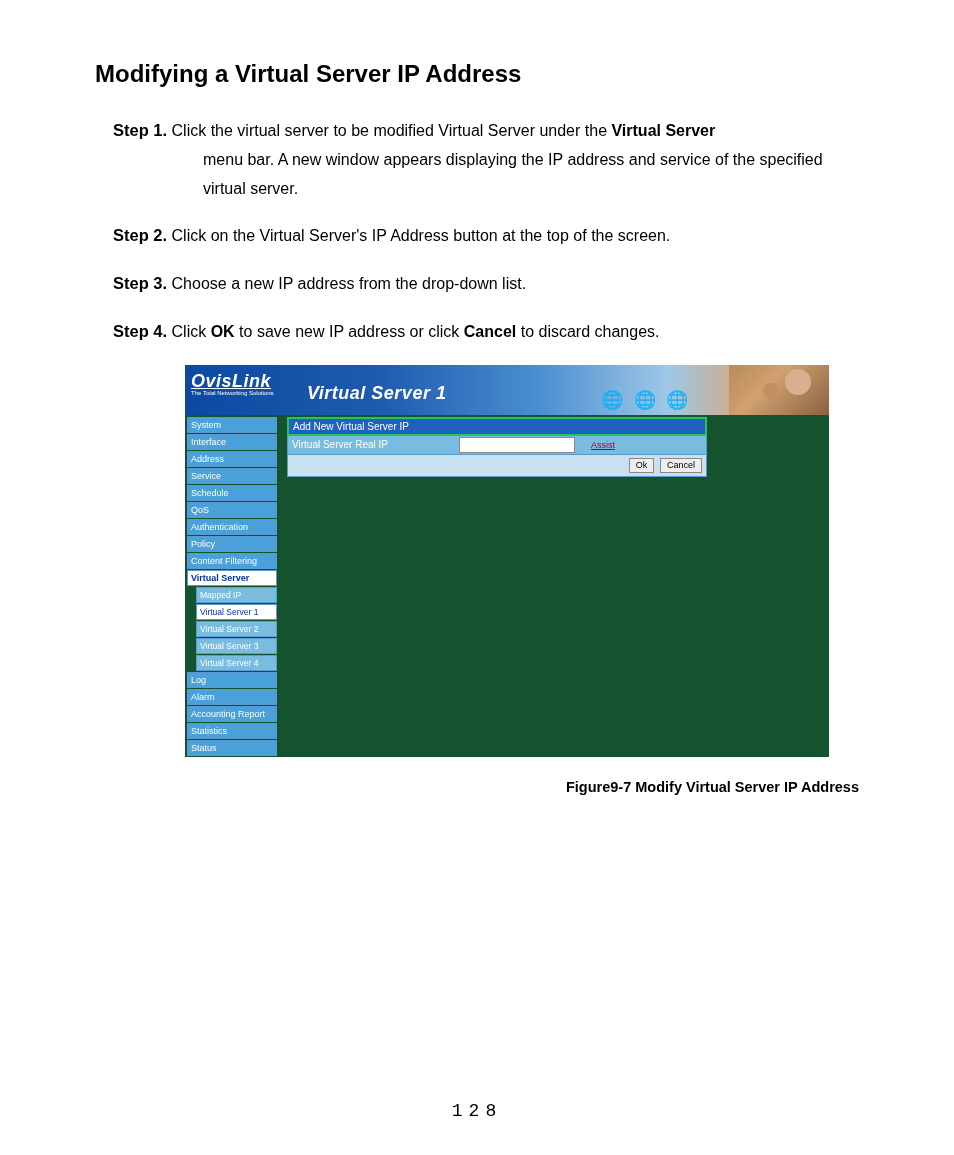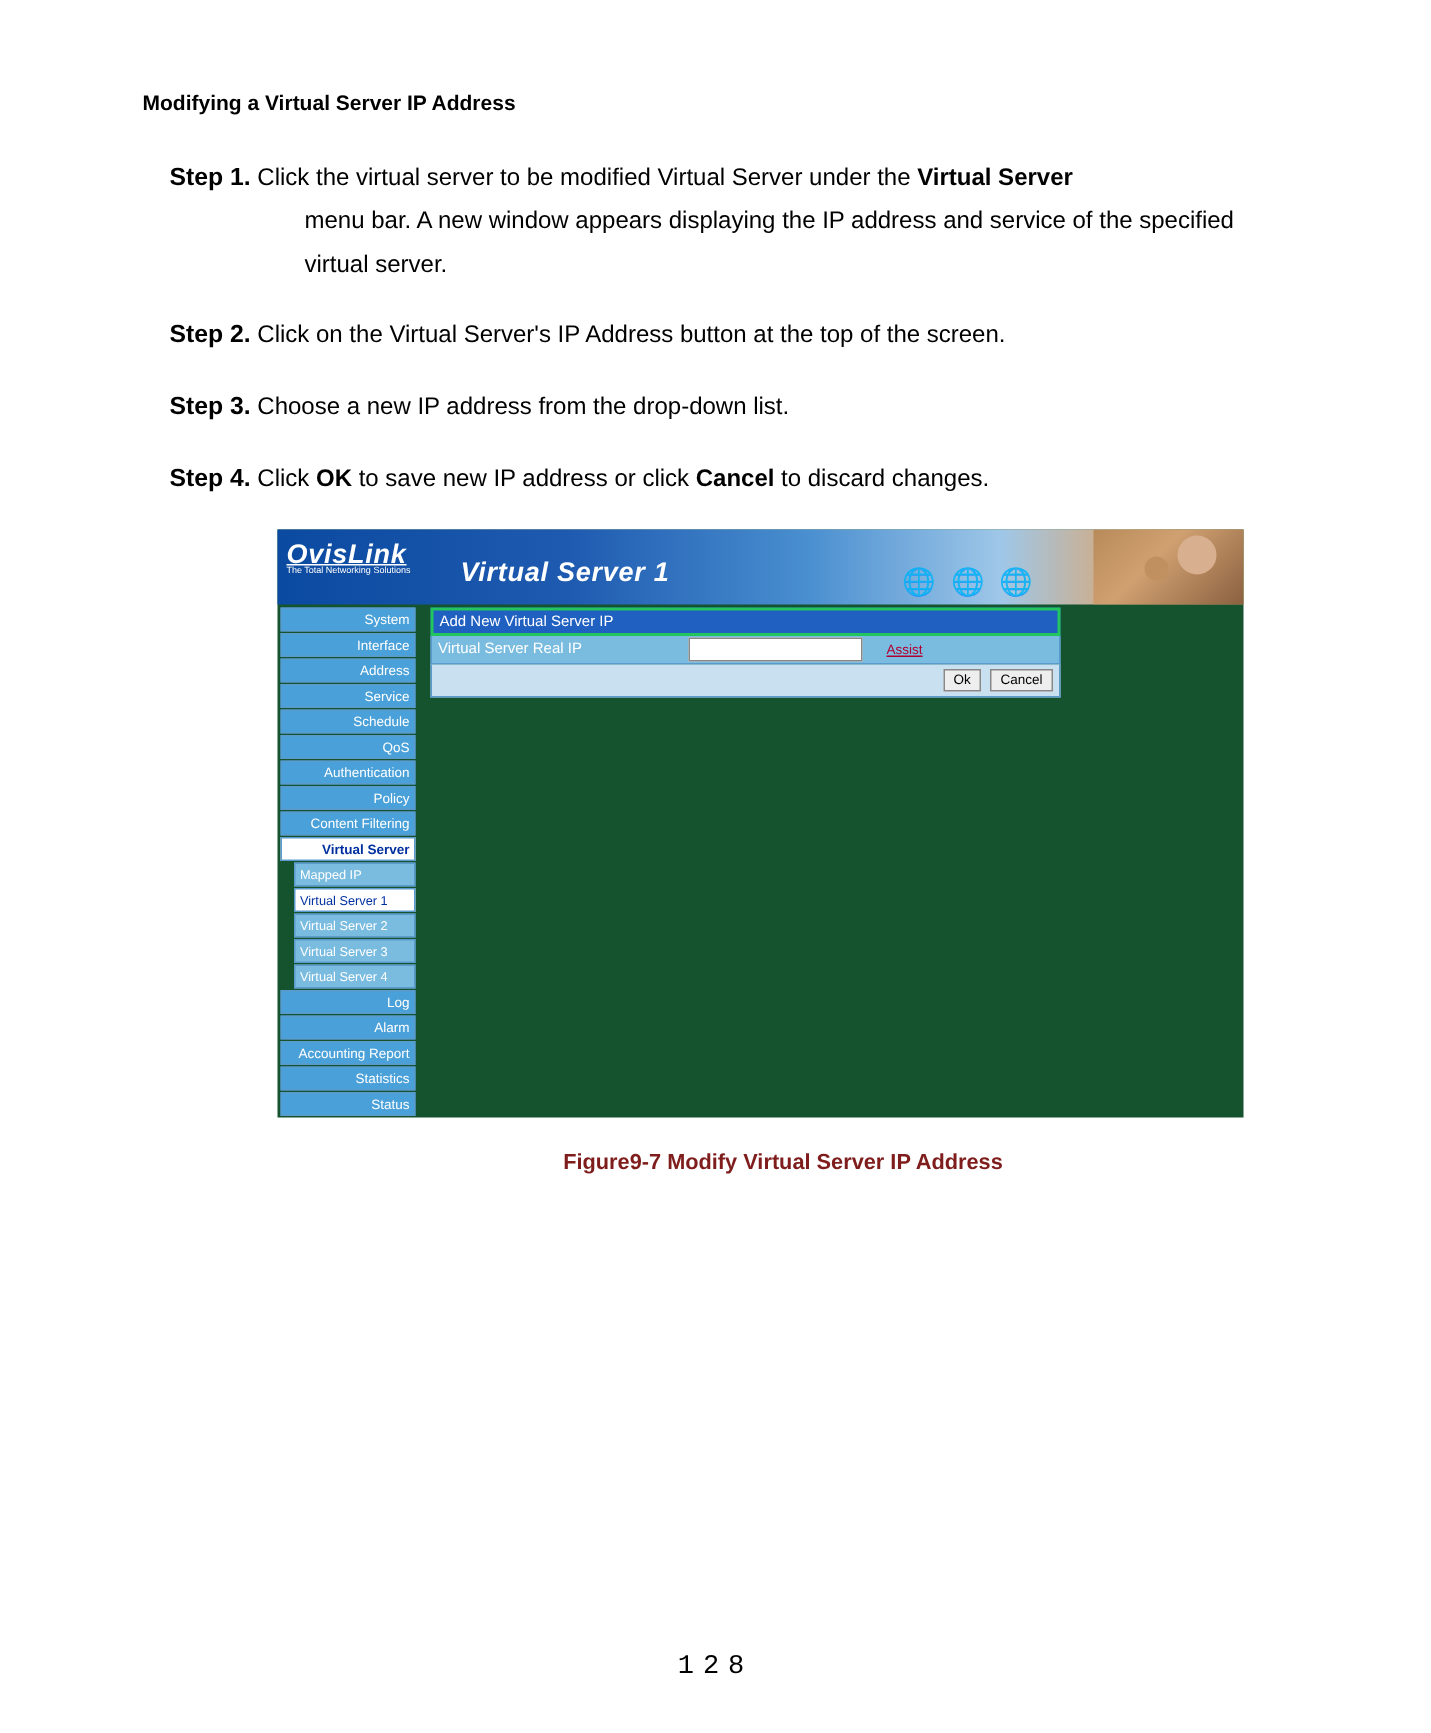--- a/index.html
+++ b/index.html
@@ -10,21 +10,21 @@
     color: #000;
     width: 954px;
   }
   .page {
     padding: 60px 95px 40px 95px;
     box-sizing: border-box;
     min-height: 1155px;
     position: relative;
   }
   h1.title {
-    font-size: 14px;
+    font-size: 24px;
     font-weight: bold;
     margin: 0 0 28px 0;
   }
   .steps {
     margin-left: 18px;
   }
   .step {
     margin: 0 0 18px 0;
     font-size: 16px;
     line-height: 1.8;
@@ -127,21 +127,20 @@
     border: 1px solid #5a9acc;
     margin-bottom: 1px;
     padding: 1px 3px;
     font-size: 9px;
     line-height: 12px;
     cursor: pointer;
   }
   .nav-item {
     background: #4aa0d8;
     color: #fff;
-    text-align: right;
   }
   .nav-item.active {
     background: #fff;
     color: #0030a0;
     font-weight: bold;
   }
   .sub-list {
     margin-left: 9px;
   }
   .sub-item {
@@ -211,22 +210,22 @@
   .btn {
     font-size: 9px;
     padding: 0 6px;
     height: 15px;
     background: #eee;
     border: 1px solid #888;
     cursor: pointer;
     margin-left: 3px;
   }
   .caption {
-    text-align: center;
-    color: #7f1d1d;
+    text-align: right;
+    color: #000000;
     font-weight: bold;
     font-size: 14.5px;
     margin-top: 22px;
   }
   .page-num {
     position: absolute;
     bottom: 34px;
     left: 0; right: 0;
     text-align: center;
     font-family: "Courier New", monospace;

